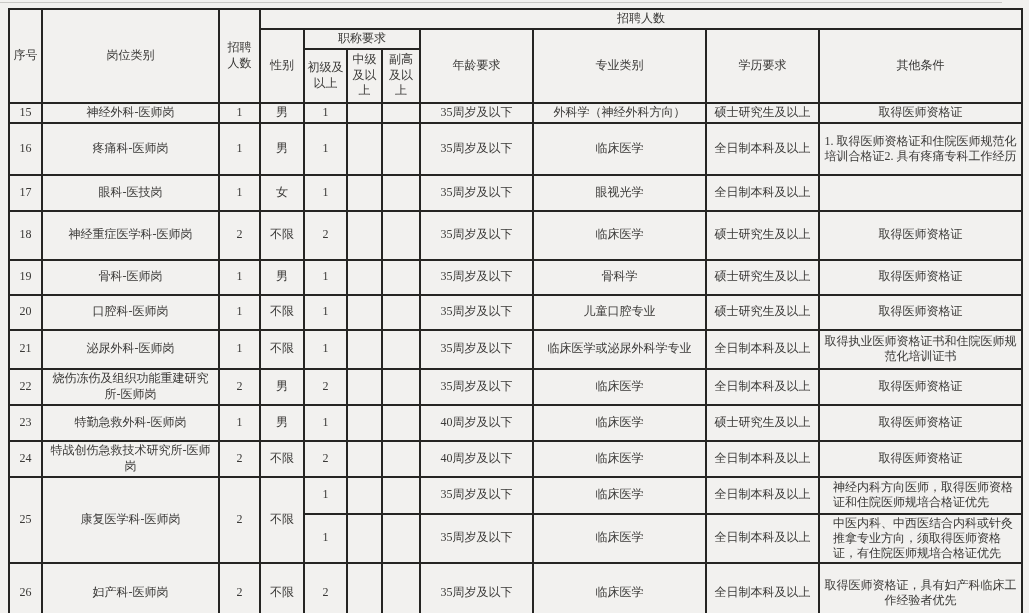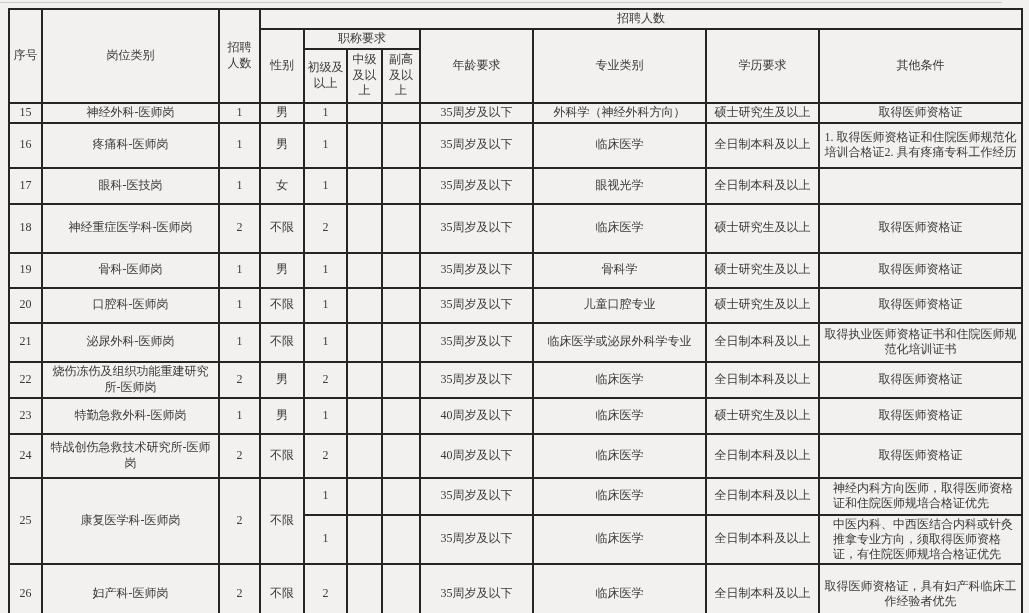--- a/index.html
+++ b/index.html
@@ -91,21 +91,21 @@
           <td>1</td>
           <td>男</td>
           <td>1</td>
           <td></td>
           <td></td>
           <td>35周岁及以下</td>
           <td>外科学（神经外科方向）</td>
           <td>硕士研究生及以上</td>
           <td class="other">取得医师资格证</td>
         </tr>
-        <tr style="height: 45px; padding-left: 32px;">
+        <tr style="height: 52px; padding-left: 32px;">
           <td>16</td>
           <td>疼痛科-医师岗</td>
           <td>1</td>
           <td>男</td>
           <td>1</td>
           <td></td>
           <td></td>
           <td>35周岁及以下</td>
           <td>临床医学</td>
           <td>全日制本科及以上</td>
@@ -195,21 +195,21 @@
           <td>1</td>
           <td>男</td>
           <td>1</td>
           <td></td>
           <td></td>
           <td>40周岁及以下</td>
           <td>临床医学</td>
           <td>硕士研究生及以上</td>
           <td class="other">取得医师资格证</td>
         </tr>
-        <tr style="height: 44px; margin-left: 13px;">
+        <tr style="height: 36px; margin-left: 13px;">
           <td>24</td>
           <td>特战创伤急救技术研究所-医师岗</td>
           <td>2</td>
           <td>不限</td>
           <td>2</td>
           <td></td>
           <td></td>
           <td>40周岁及以下</td>
           <td>临床医学</td>
           <td>全日制本科及以上</td>

